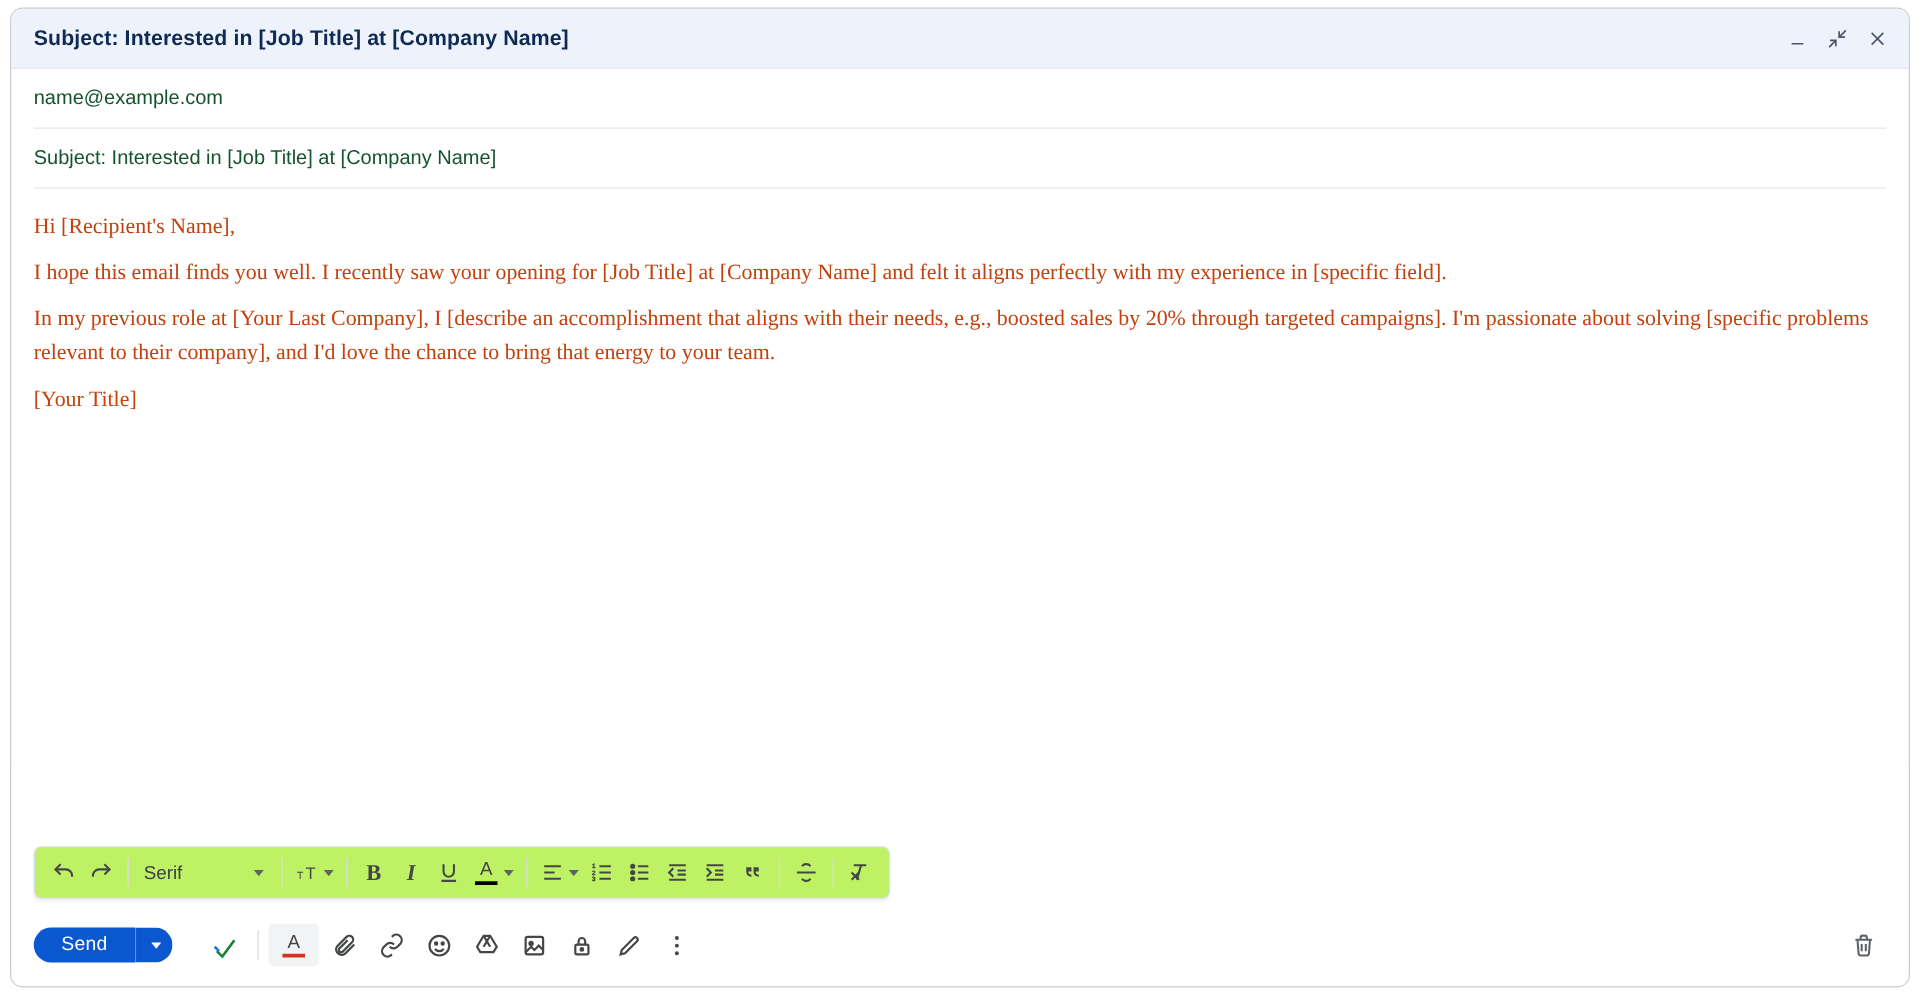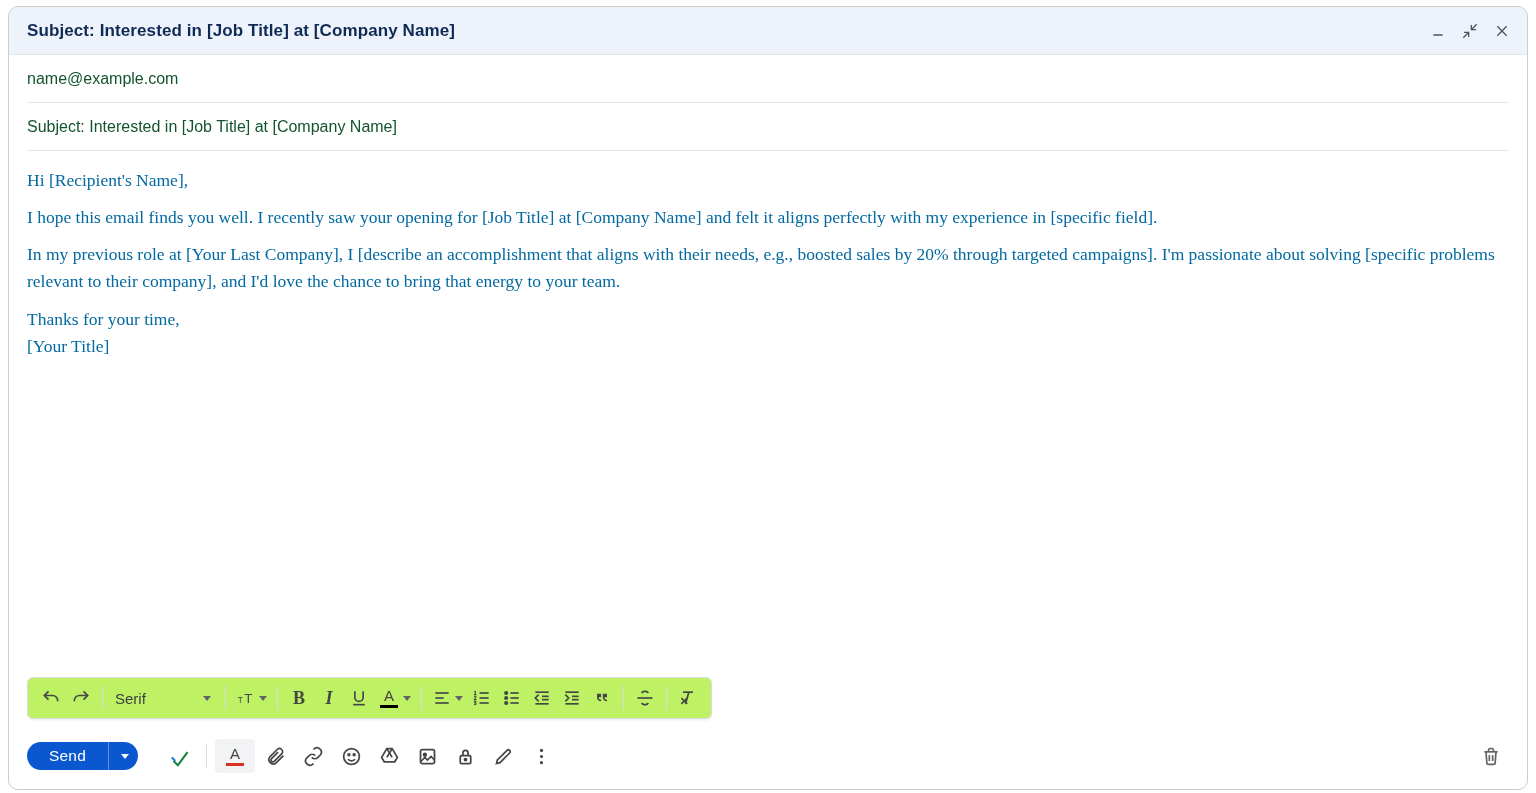--- a/index.html
+++ b/index.html
@@ -55,21 +55,21 @@
   }
   .body-area {
     flex:1;
     padding: 16px 18px 0 18px;
     overflow:auto;
   }
   .body-area p {
     font-family: Georgia, "Times New Roman", serif;
     font-size: 17.5px;
     line-height: 1.55;
-    color:#0369a1;
+    color:#c2410c;
     margin-bottom: 10px;
   }
   .body-area p.tight { margin-bottom: 0; }
   .cursor-line { position:relative; }
 
   
   .format-bar-wrap { padding: 0 18px 10px 18px; }
   .format-bar {
     height: 42px;
     border: 1px solid #dadce0;
@@ -194,21 +194,20 @@
     </div>
     <div class="field-row">
       <input type="text" value="Subject: Interested in [Job Title] at [Company Name]" style="">
     </div>
   </div>
 
   <div class="body-area">
     <p>Hi [Recipient's Name],</p>
     <p>I hope this email finds you well. I recently saw your opening for [Job Title] at [Company Name] and felt it aligns perfectly with my experience in [specific field].</p>
     <p class="cursor-line">In my previous role at [Your Last Company], I [describe an accomplishment that aligns with their needs, e.g., boosted sales by 20% through targeted campaigns]. I'm passionate about solving [specific problems relevant to their company], and I'd love the chance to bring that energy to your team.</p>
-    <p class="tight">Thanks for your time,</p>
     <p>[Your Title]</p>
   </div>
 
   <div class="format-bar-wrap">
     <div class="format-bar">
       <div class="tb-btn">
         <svg viewBox="0 0 24 24" fill="none" stroke="#444746" stroke-width="2">
             <path d="M9 14l-5-5 5-5"></path>
             <path d="M4 9h10a6 6 0 016 6v1"></path>
           </svg>

